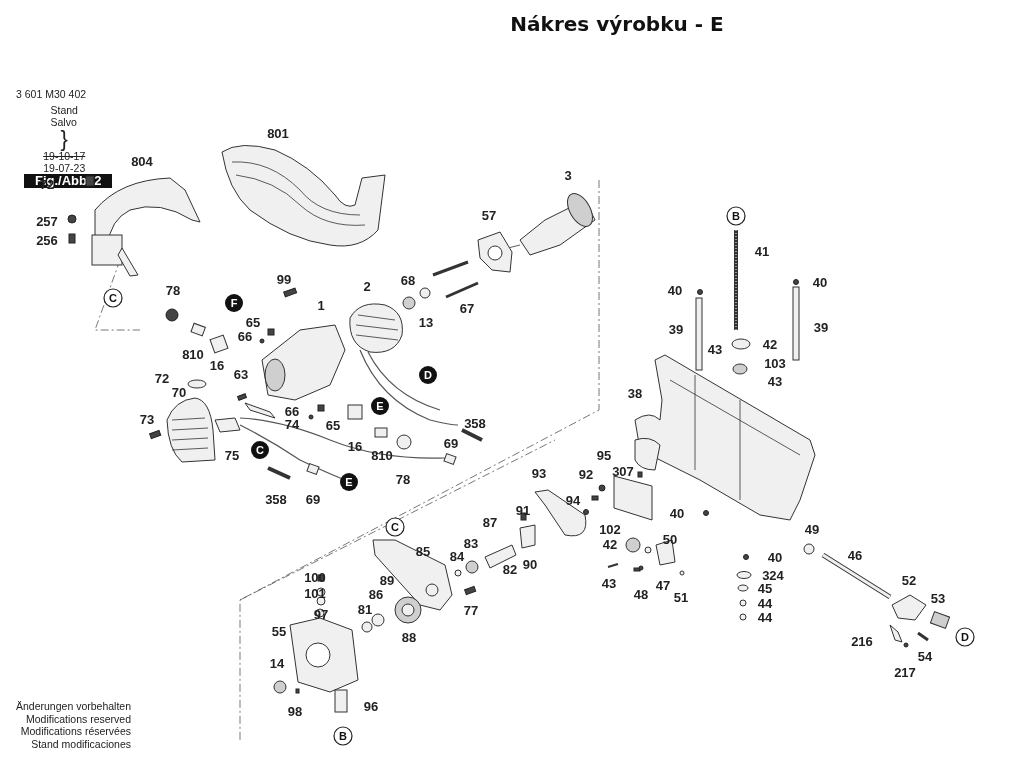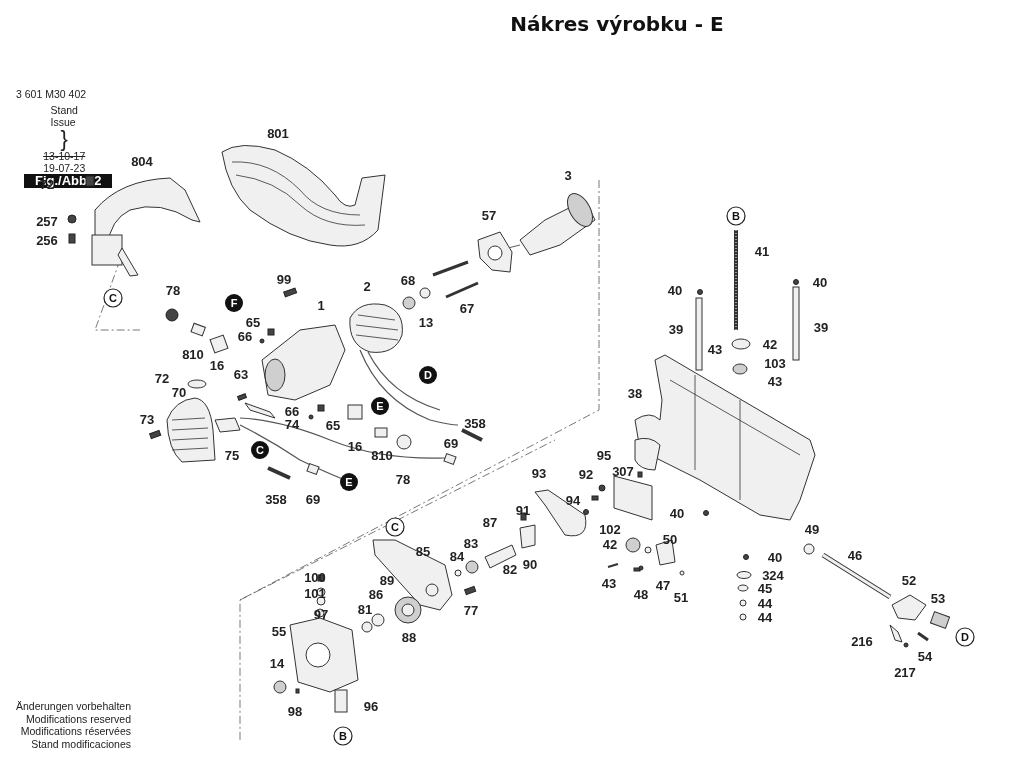--- a/index.html
+++ b/index.html
@@ -28,25 +28,25 @@
 </head>
 <body>
 
 <div class="title">Nákres výrobku - E</div>
 
 <div class="meta">
   <div style="margin-bottom:4px;">3 601 M30 402</div>
   <div class="row">
     <div class="lbls">
       <span>Stand</span>
-      <span>Issue</span>
+      <span>Salvo</span>
     </div>
     <span class="brace">}</span>
     <div class="dates">
-      <span class="strike">13-10-17</span>
+      <span class="strike">19-10-17</span>
       <span>19-07-23</span>
     </div>
     <span class="figtag">Fig./Abb. 2</span>
   </div>
 </div>
 
 <div class="footer">
   <div>Änderungen vorbehalten</div>
   <div>Modifications reserved</div>
   <div>Modifications réservées</div>

